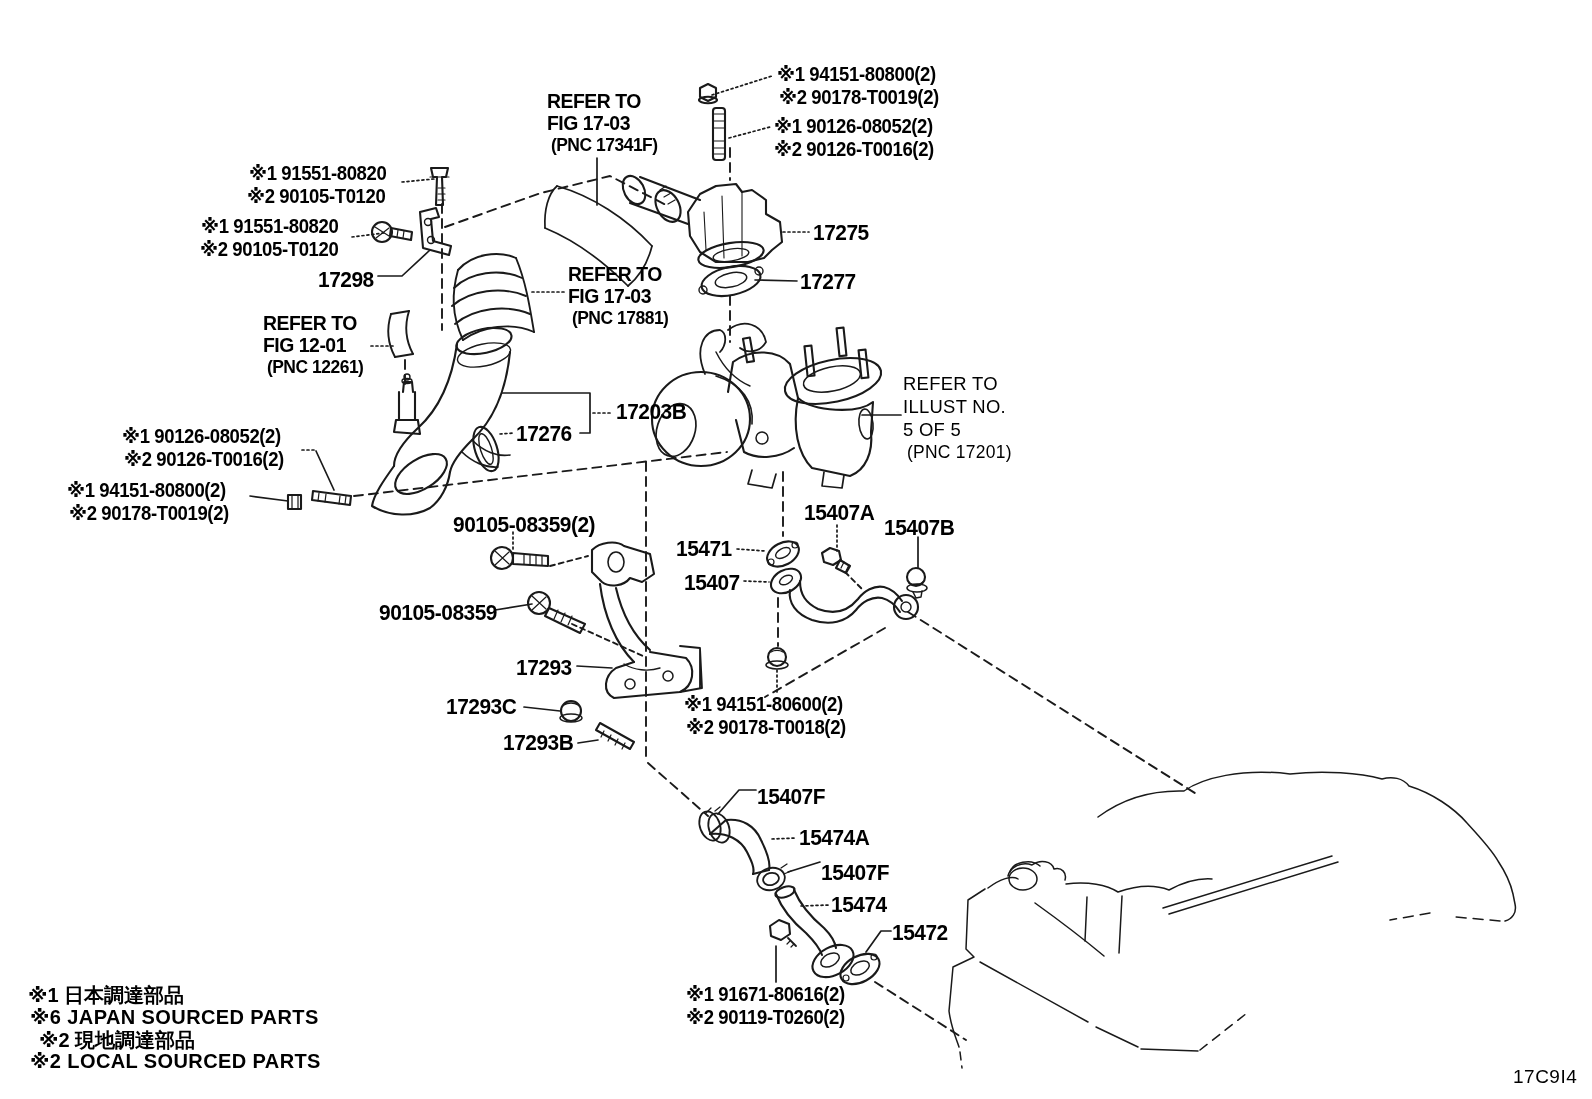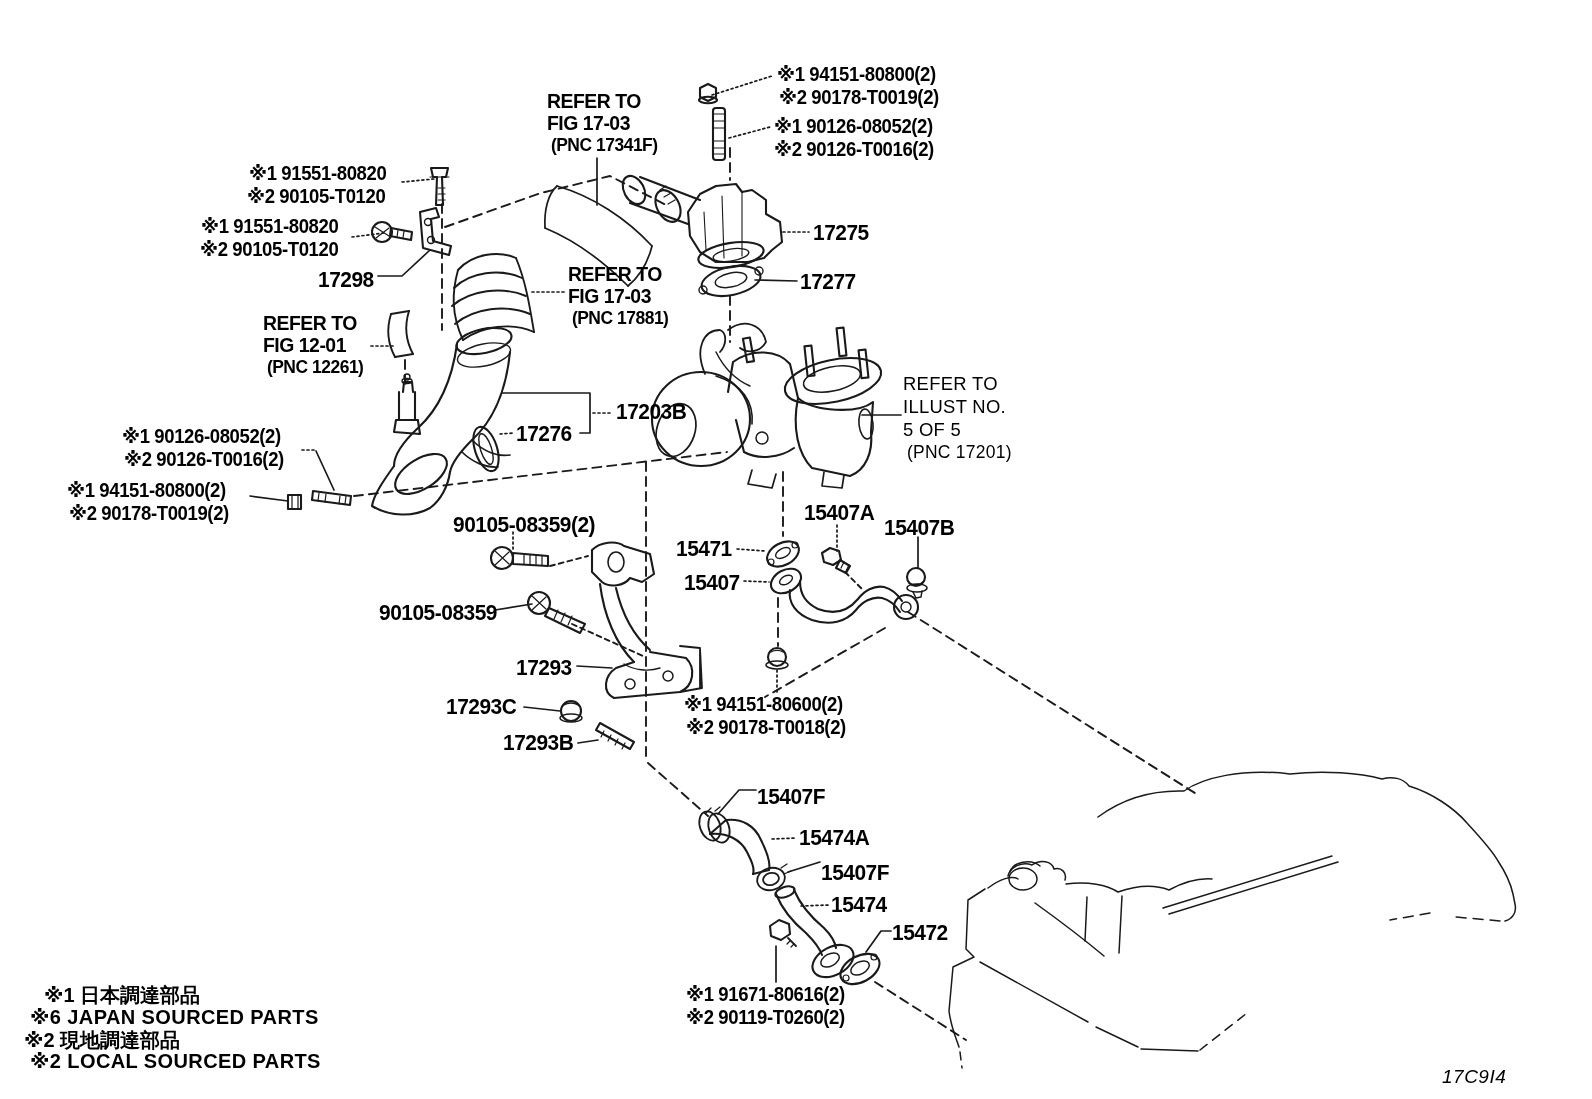--- a/index.html
+++ b/index.html
@@ -304,21 +304,21 @@
       <ellipse cx="860" cy="969" rx="21" ry="13" transform="rotate(-28 860 969)"></ellipse>
       <ellipse cx="860" cy="968" rx="10" ry="6" transform="rotate(-28 860 968)" stroke-width="1.5"></ellipse>
       <circle cx="846" cy="978" r="3" stroke-width="1.2"></circle>
       <circle cx="874" cy="957" r="3" stroke-width="1.2"></circle>
     </g>
   </g>
  </g>
 </svg>
 
 <div id="label-layer">
-  <div class="lbl figcode" style="left:1442px;top:1066px;font-style:italic;">17C9I4</div>
+  <div class="lbl figcode" style="left:1513px;top:1066px;">17C9I4</div>
 <div class="lbl note" style="left: 777px; top: 63px;">※1 94151-80800(2)</div>
       <div class="lbl note" style="left: 779px; top: 86px;">※2 90178-T0019(2)</div>
       <div class="lbl note" style="left: 774px; top: 115px;">※1 90126-08052(2)</div>
       <div class="lbl note" style="left: 774px; top: 138px;">※2 90126-T0016(2)</div>
       <div class="lbl note" style="left: 249px; top: 162px;">※1 91551-80820</div>
       <div class="lbl note" style="left: 247px; top: 185px;">※2 90105-T0120</div>
       <div class="lbl note" style="left: 201px; top: 215px;">※1 91551-80820</div>
       <div class="lbl note" style="left: 200px; top: 238px;">※2 90105-T0120</div>
       <div class="lbl note" style="left: 122px; top: 425px;">※1 90126-08052(2)</div>
       <div class="lbl note" style="left: 124px; top: 448px;">※2 90126-T0016(2)</div>
@@ -361,19 +361,19 @@
         <div>REFER TO</div>
         <div>FIG 12-01</div>
         <div class="pnc">(PNC 12261)</div>
       </div>
       <div class="refer light" style="left: 903px; top: 372px;">
         <div>REFER TO</div>
         <div>ILLUST NO.</div>
         <div>5 OF 5</div>
         <div class="pnc">(PNC 17201)</div>
       </div>
-      <div class="legend-line" style="left: 44px; top: 982px;">※1 日本調達部品</div>
+      <div class="legend-line" style="left: 28px; top: 982px;">※1 日本調達部品</div>
       <div class="legend-line plain" style="left: 30px; top: 1005px;">※6 JAPAN SOURCED PARTS</div>
-      <div class="legend-line" style="left: 24px; top: 1027px; text-align: center;">※2 現地調達部品</div>
+      <div class="legend-line" style="left: 39px; top: 1027px; text-align: center;">※2 現地調達部品</div>
       <div class="legend-line plain" style="left: 30px; top: 1049px;">※2 LOCAL SOURCED PARTS</div>
     </div>
 
 </div>
 
 </body></html>

